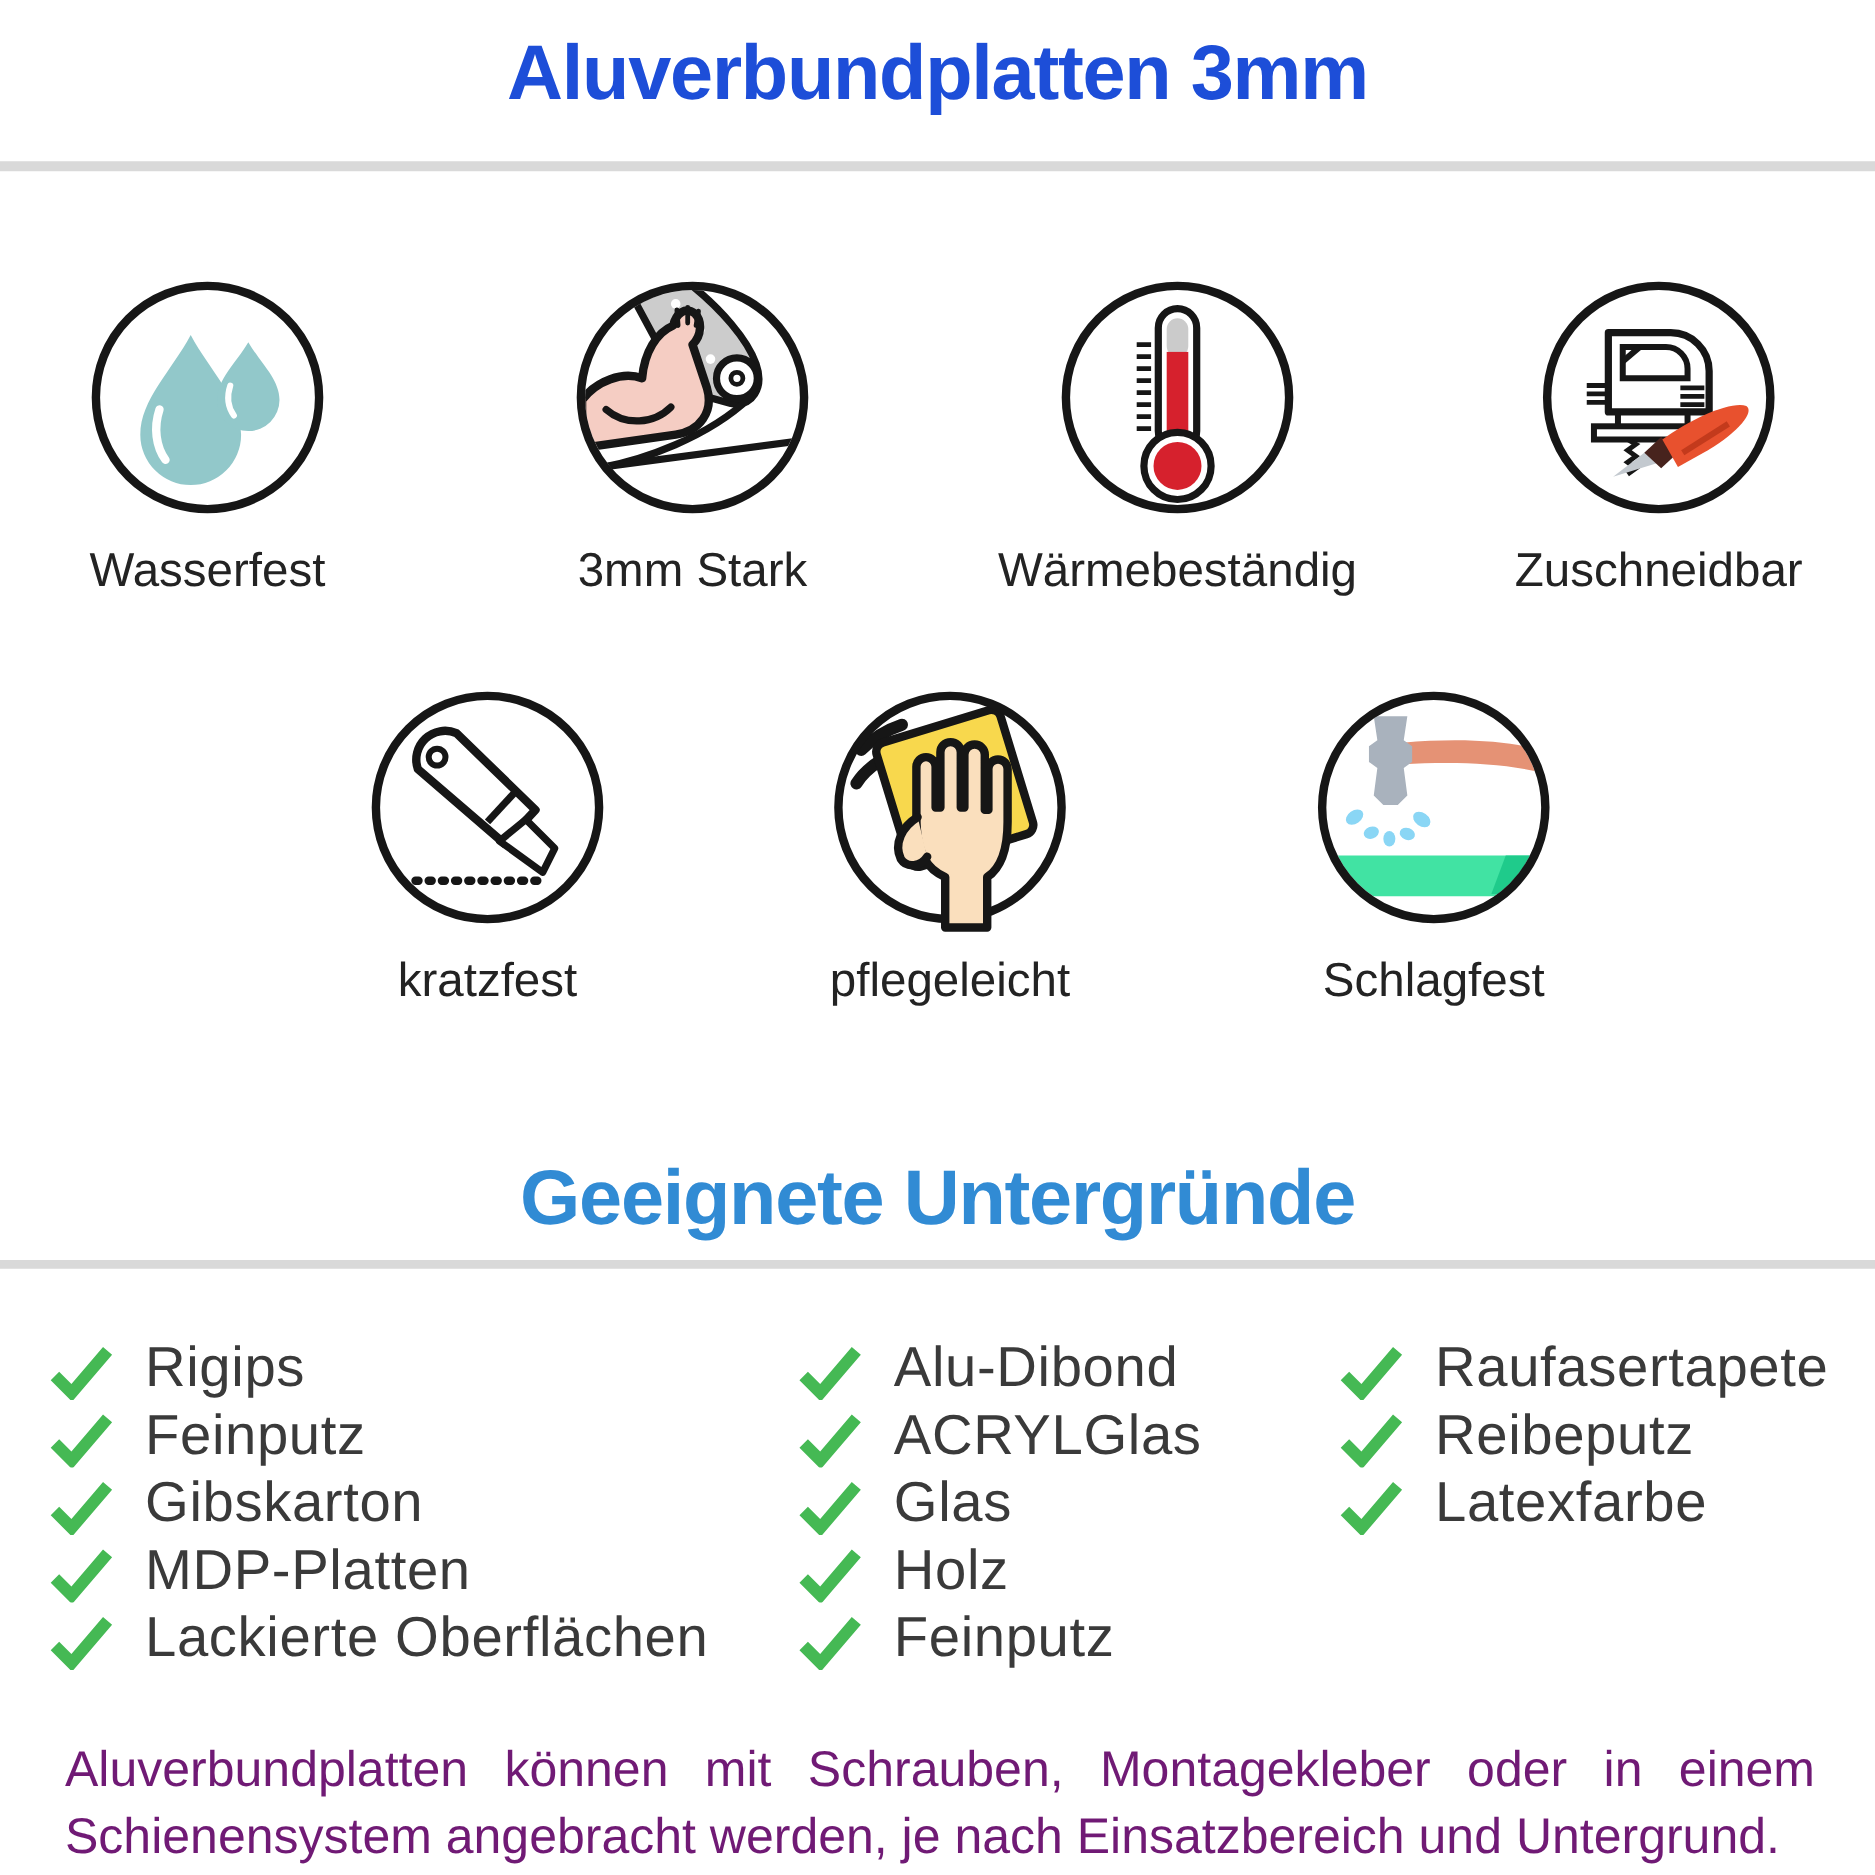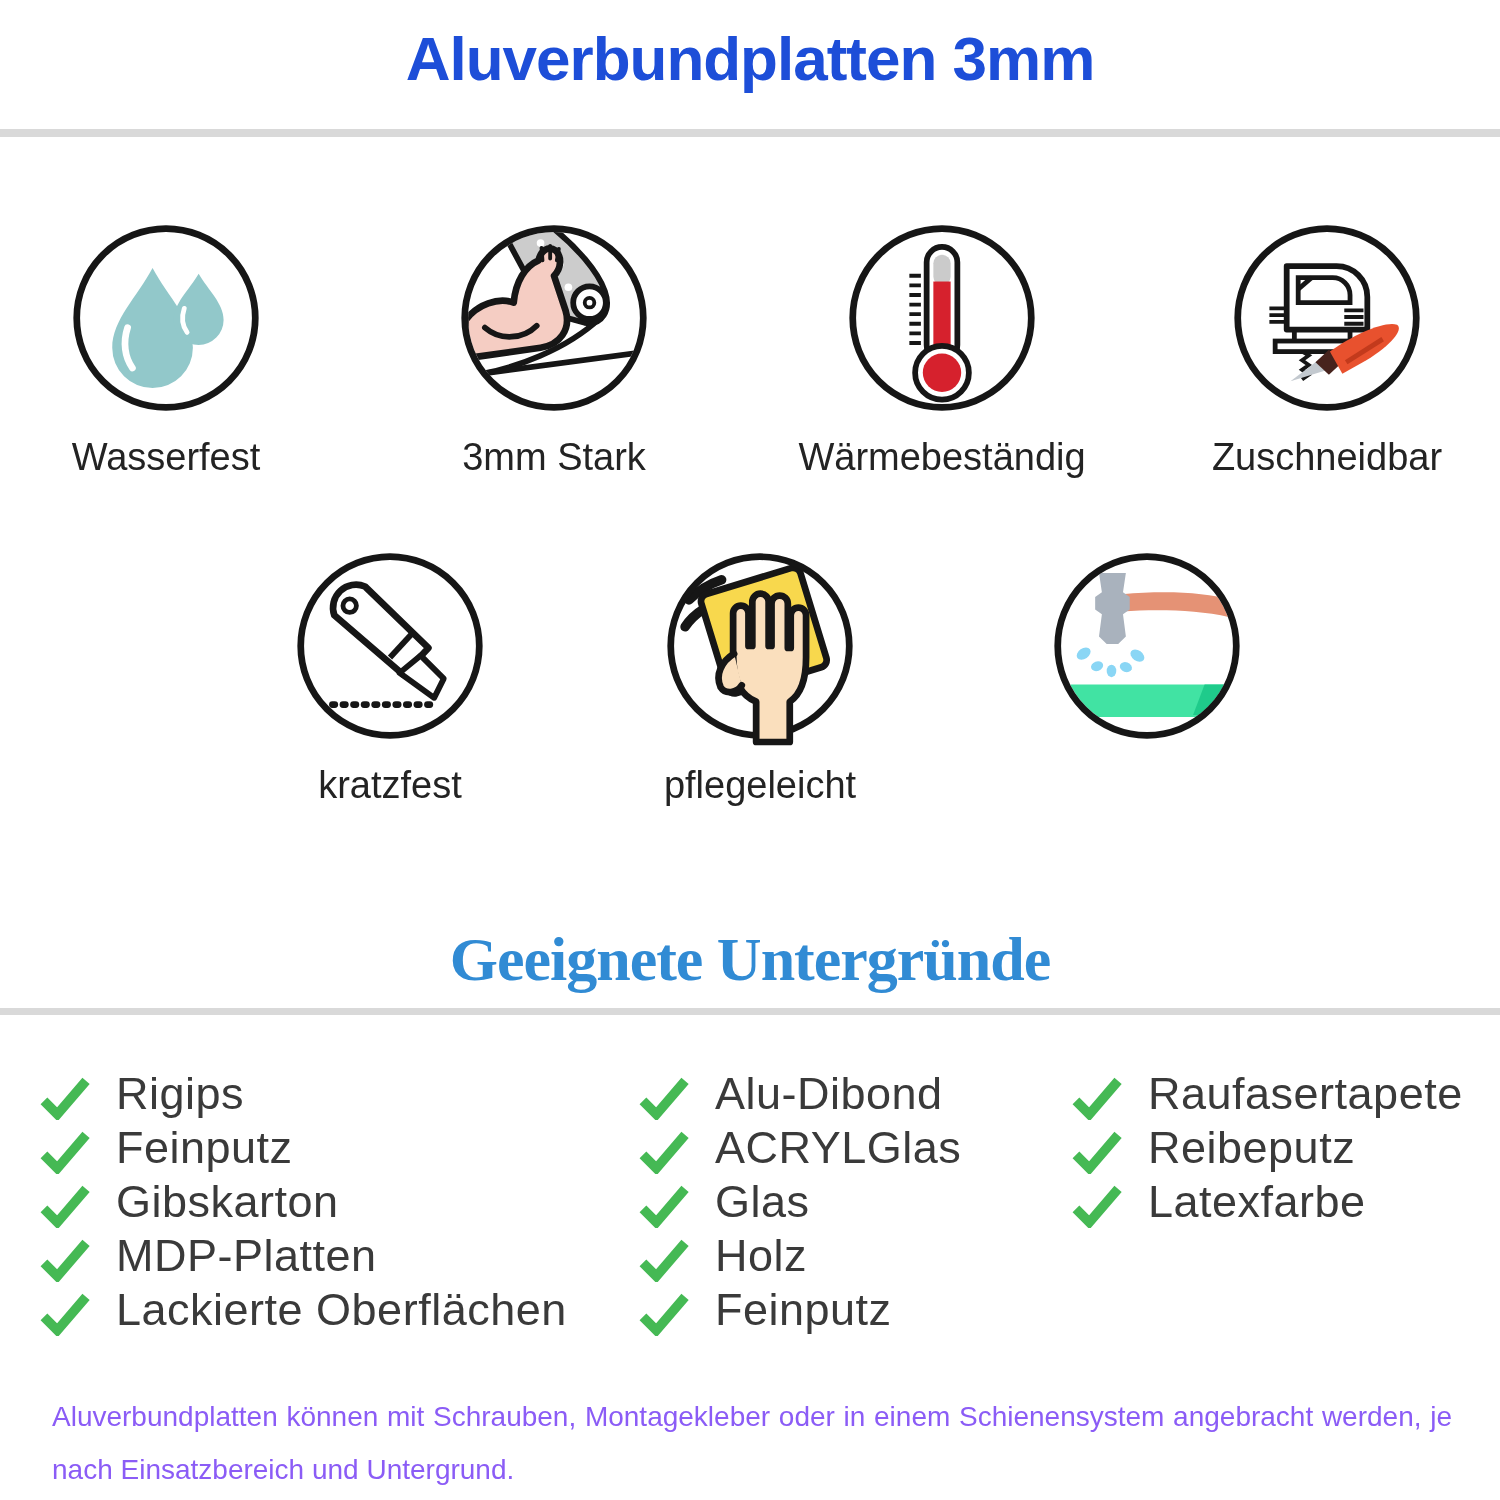--- a/index.html
+++ b/index.html
@@ -9,21 +9,21 @@
     background:#ffffff;
     font-family:"Liberation Sans", sans-serif;
     overflow:hidden;
   }
   .section-title {
     position:absolute; left:0; width:100%;
     text-align:center; font-weight:700;
     font-size:62px; line-height:66px; letter-spacing:-1px;
   }
   .title-1 { top:26px;  color:#1d4ed8; }
-  .title-2 { top:926px; color:#318bd4;font-family:Liberation Serif, serif; }
+  .title-2 { top:926px; color:#318bd4; }
   .bar { position:absolute; left:0; width:100%; background:#d9d9d9; }
   .bar-1 { top:129px;  height:8px; }
   .bar-2 { top:1008px; height:7px; }
 
   .feature { position:absolute; width:340px; text-align:center; }
   .feature svg.badge { width:192px; height:192px; display:block; margin:0 auto; overflow:visible; }
   .feature .flabel { margin-top:22px; font-size:38px; font-weight:500; color:#232323; }
   .f1 { left:-4px;  top:222px; }
   .f2 { left:384px; top:222px; }
   .f3 { left:772px; top:222px; }
@@ -34,21 +34,21 @@
 
   .col { position:absolute; top:1066px; }
   .c1 { left:40px; } .c2 { left:639px; } .c3 { left:1072px; }
   .check-row { display:flex; align-items:flex-end; gap:26px; height:54px; }
   .check-row svg { width:50px; height:44px; flex:0 0 auto; }
   .check-row span { font-size:45px; font-weight:500; color:#3a3a3a; letter-spacing:.5px; white-space:nowrap; }
   .check-path { stroke:#45b954; stroke-width:10; fill:none; }
 
   .footer-note {
     position:absolute; left:52px; top:1390px; width:1400px;
-    font-size:28px; line-height:53px; color:#8b5cf6; text-align:justify;
+    font-size:40px; line-height:53px; color:#701a75; text-align:justify;
   }
   .ol { fill:none; stroke:#161616; stroke-width:7; }
 </style>
 </head>
 <body>
 
 <h1 class="section-title title-1">Aluverbundplatten 3mm</h1>
 <div class="bar bar-1"></div>
 
 <div class="feature f1">
@@ -167,20 +167,21 @@
       <g fill="#8ad6f5">
         <ellipse cx="34" cy="108" rx="8" ry="5.5" transform="rotate(-35 34 108)"></ellipse>
         <ellipse cx="48" cy="121" rx="6.5" ry="5" transform="rotate(-20 48 121)"></ellipse>
         <ellipse cx="63" cy="126" rx="5" ry="6.5"></ellipse>
         <ellipse cx="78" cy="122" rx="6.5" ry="5" transform="rotate(20 78 122)"></ellipse>
         <ellipse cx="90" cy="110" rx="8" ry="5.5" transform="rotate(35 90 110)"></ellipse>
       </g>
     </g>
     <circle class="ol" cx="100" cy="100" r="93"></circle>
   </svg>
+  <div class="flabel">Schlagfest</div>
 </div>
 
 <h2 class="section-title title-2">Geeignete Untergründe</h2>
 <div class="bar bar-2"></div>
 
 <div class="col c1">
   <div class="check-row">
     <svg viewBox="0 0 52 46">
         <path class="check-path" d="M4 26 L18 40 L48 5"></path>
       </svg>

